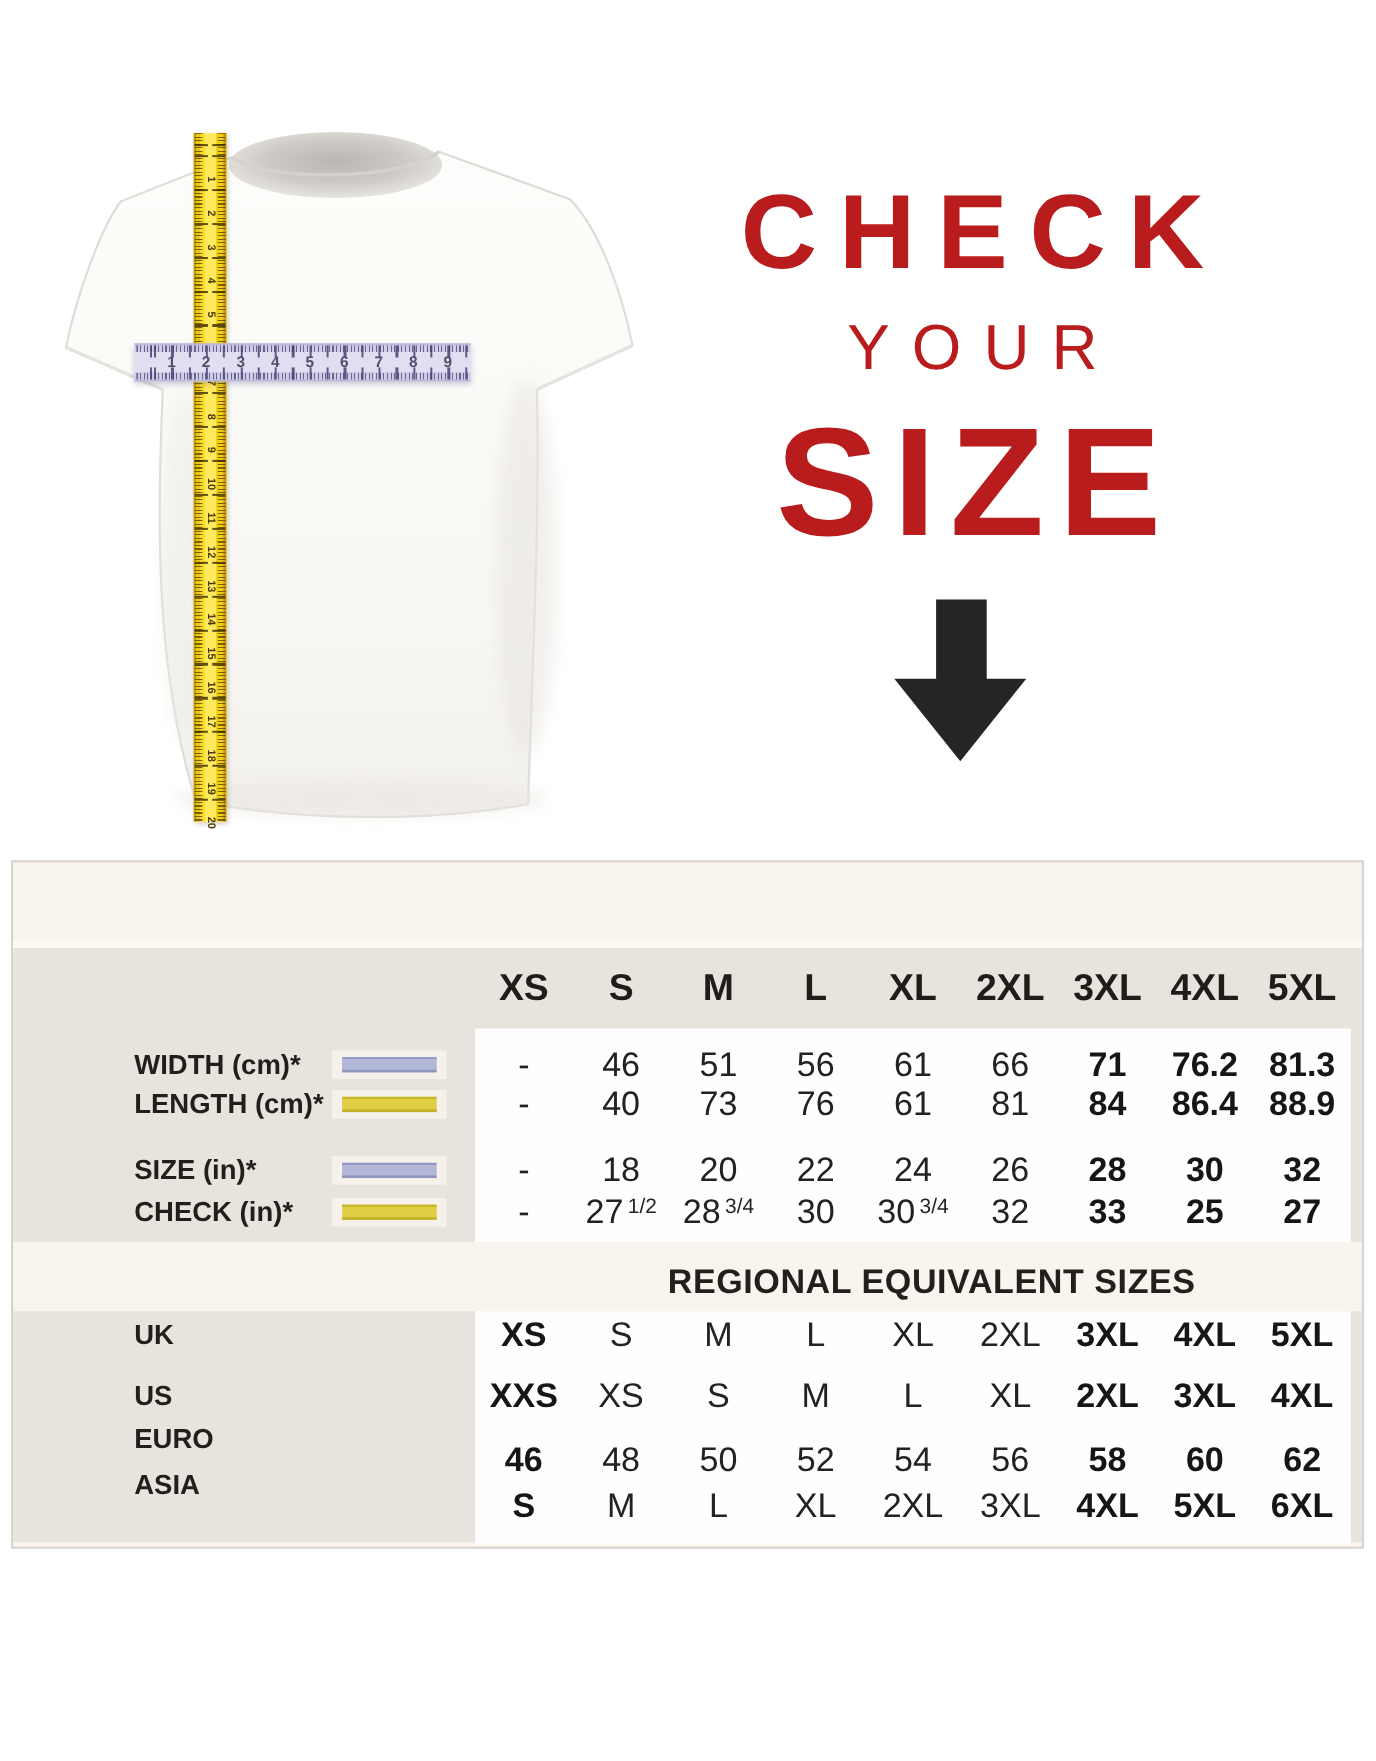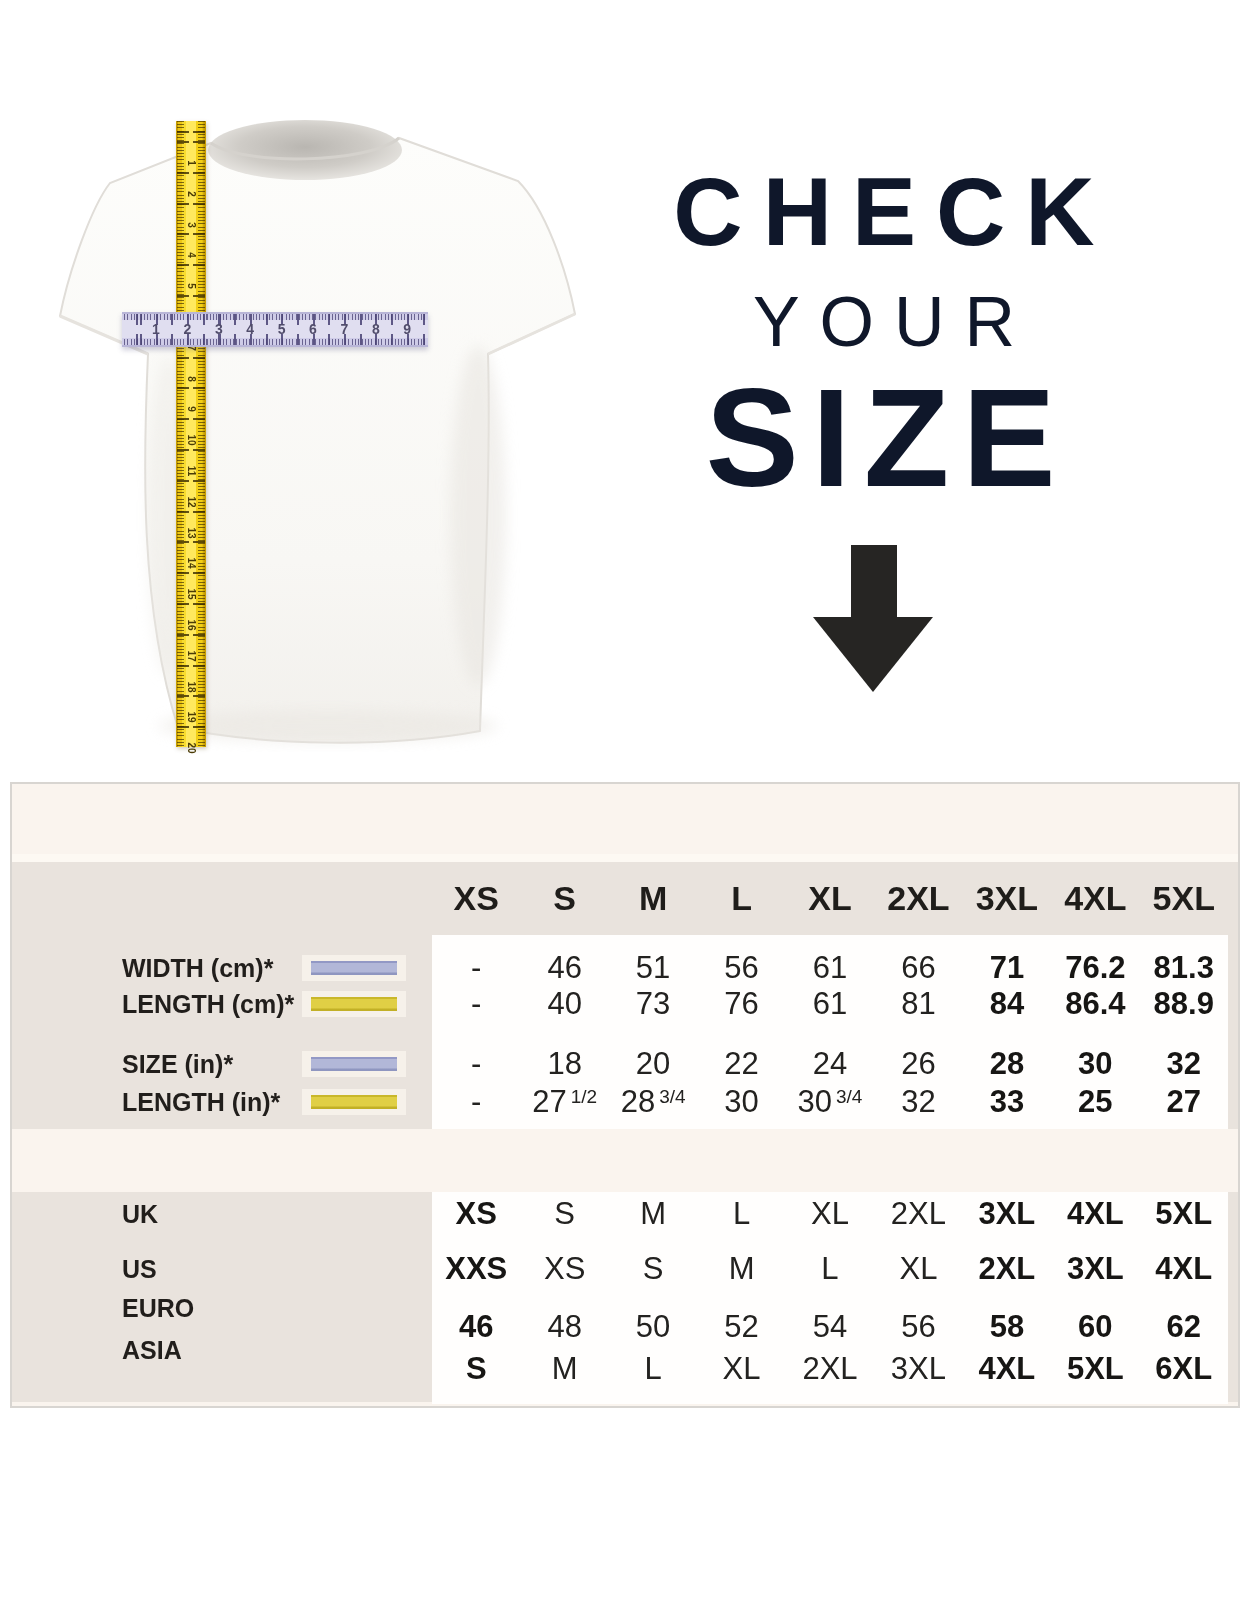--- a/index.html
+++ b/index.html
@@ -35,23 +35,23 @@
   .ruler-fine.top{top:2px;} .ruler-fine.bot{bottom:2px;}
   .ruler-major{position:absolute;left:2px;right:2px;height:11px;
     background:repeating-linear-gradient(to right,rgba(72,65,115,.85) 0 2px,transparent 2px 15.7px);
     background-position:16px 0;}
   .ruler-major.top{top:2px;} .ruler-major.bot{bottom:2px;}
   .ruler-num{position:absolute;top:10px;width:20px;height:15px;text-align:center;
     font-size:14px;font-weight:700;color:#514d6b;line-height:15px;}
 
   
   .hero-line{position:absolute;left:574px;width:600px;text-align:center;
-    color:#0f172a;line-height:1;white-space:nowrap;}
+    color:#b91c1c;line-height:1;white-space:nowrap;}
   #hero-line1{top:164px;font-size:96px;font-weight:700;letter-spacing:20px;padding-left:20px;}
-  #hero-line2{top:287px;font-size:70px;font-weight:400;letter-spacing:20px;padding-left:20px;}
+  #hero-line2{top:287px;font-size:58px;font-weight:400;letter-spacing:20px;padding-left:20px;}
   #hero-line3{top:368px;font-size:140px;font-weight:700;letter-spacing:13px;padding-left:13px;}
   #arrow-shaft{left:851px;top:545px;width:46px;height:74px;background:#262523;}
   #arrow-head{left:813px;top:617px;width:0;height:0;
     border-left:60px solid transparent;border-right:60px solid transparent;
     border-top:75px solid #262523;}
 
   
   #size-table{left:10px;top:782px;width:1230px;height:626px;
     background:#faf4ee;border:2px solid #d8d5d1;box-sizing:border-box;}
   #strip1{left:0;right:0;top:70px;height:8px;background:#fdf9f3;}
@@ -244,38 +244,39 @@
           <div class="vcell">20</div>
           <div class="vcell">22</div>
           <div class="vcell">24</div>
           <div class="vcell">26</div>
           <div class="vcell b">28</div>
           <div class="vcell b">30</div>
           <div class="vcell b">32</div>
         </div>
       </div>
       <div class="mrow" style="top: 149px;">
-        <div class="mlabel">LENGTH (in)*</div>
+        <div class="mlabel">CHECK (in)*</div>
         <div class="chip">
           <div class="bar yellow"></div>
         </div>
         <div class="vals">
           <div class="vcell">-</div>
           <div class="vcell">27<sup class="frac">1/2</sup></div>
           <div class="vcell">28<sup class="frac">3/4</sup></div>
           <div class="vcell">30</div>
           <div class="vcell">30<sup class="frac">3/4</sup></div>
           <div class="vcell">32</div>
           <div class="vcell b">33</div>
           <div class="vcell b">25</div>
           <div class="vcell b">27</div>
         </div>
       </div>
     </div>
 
+  <div class="band-title" id="regional-title">REGIONAL EQUIVALENT SIZES</div>
 
   <div class="abs" id="rows2">
       <div class="rrow" style="top: 4px;">
         <div class="rlabel">UK</div>
         <div class="vals">
           <div class="vcell b">XS</div>
           <div class="vcell">S</div>
           <div class="vcell">M</div>
           <div class="vcell">L</div>
           <div class="vcell">XL</div>

